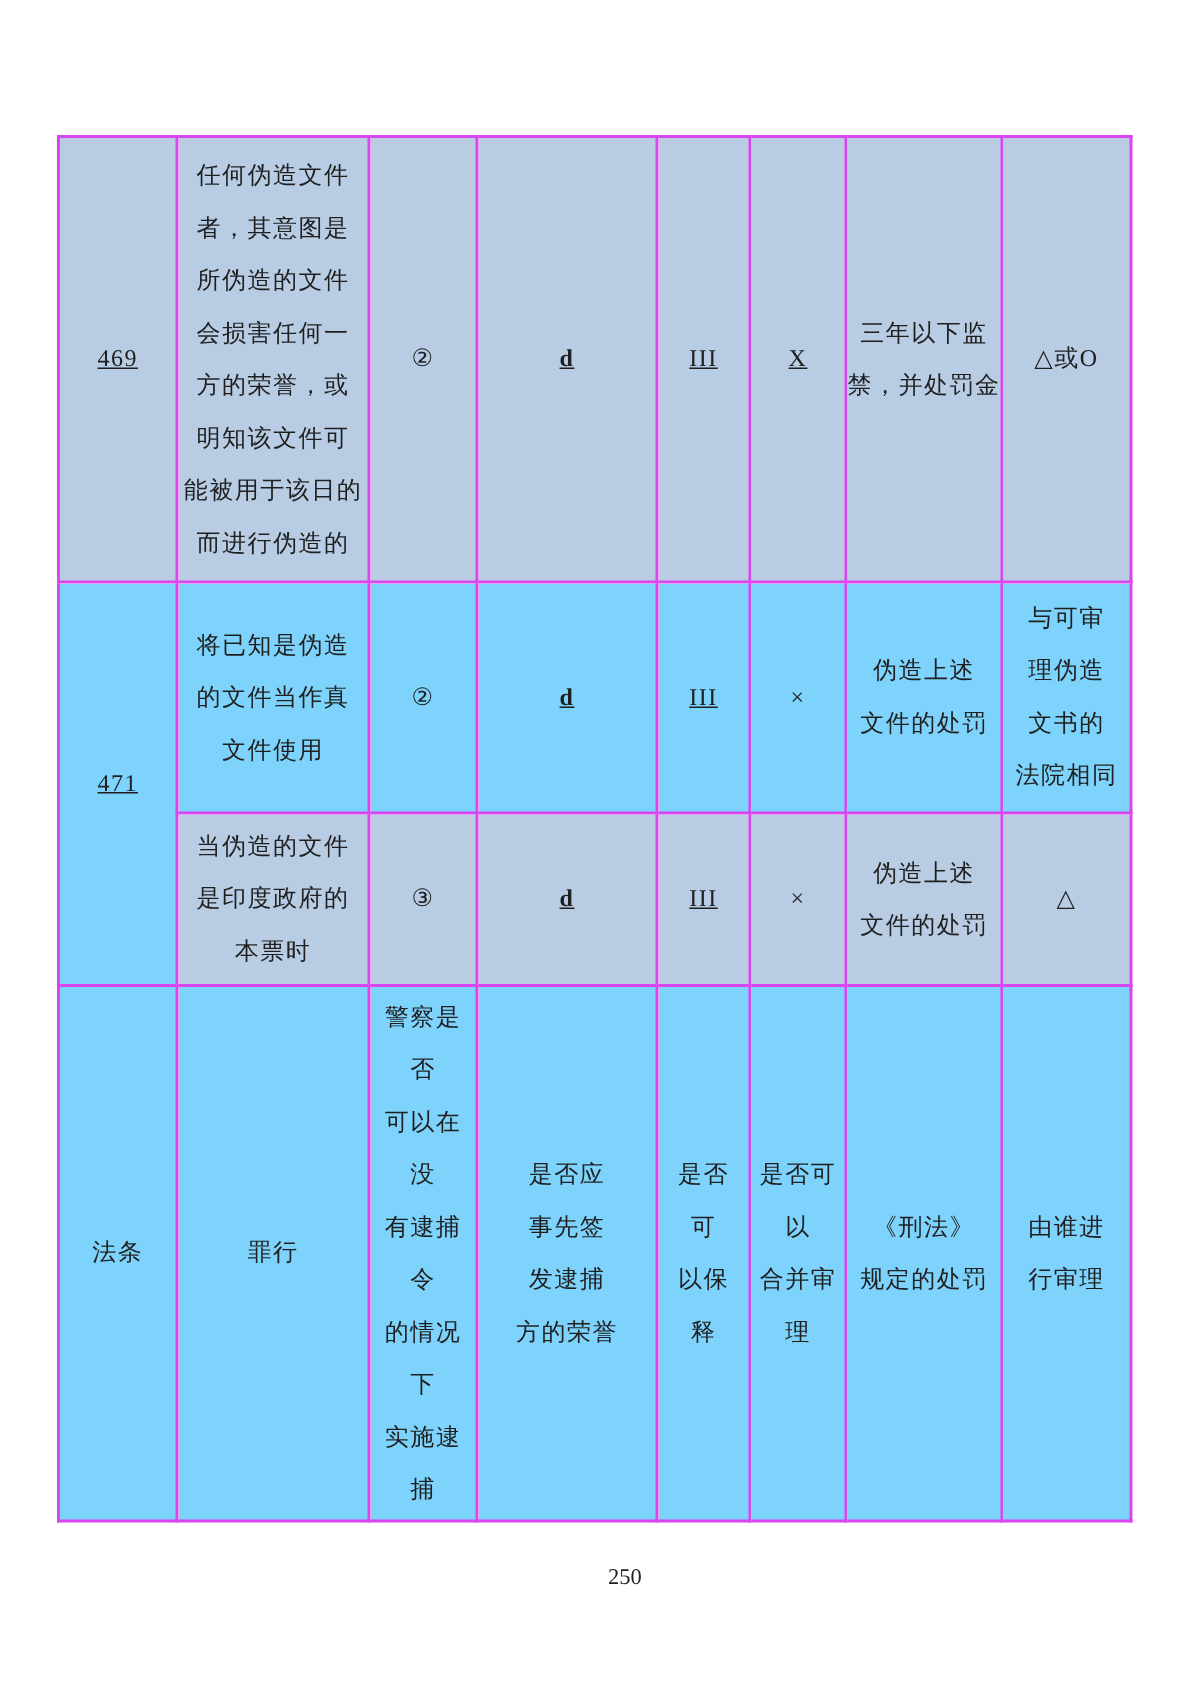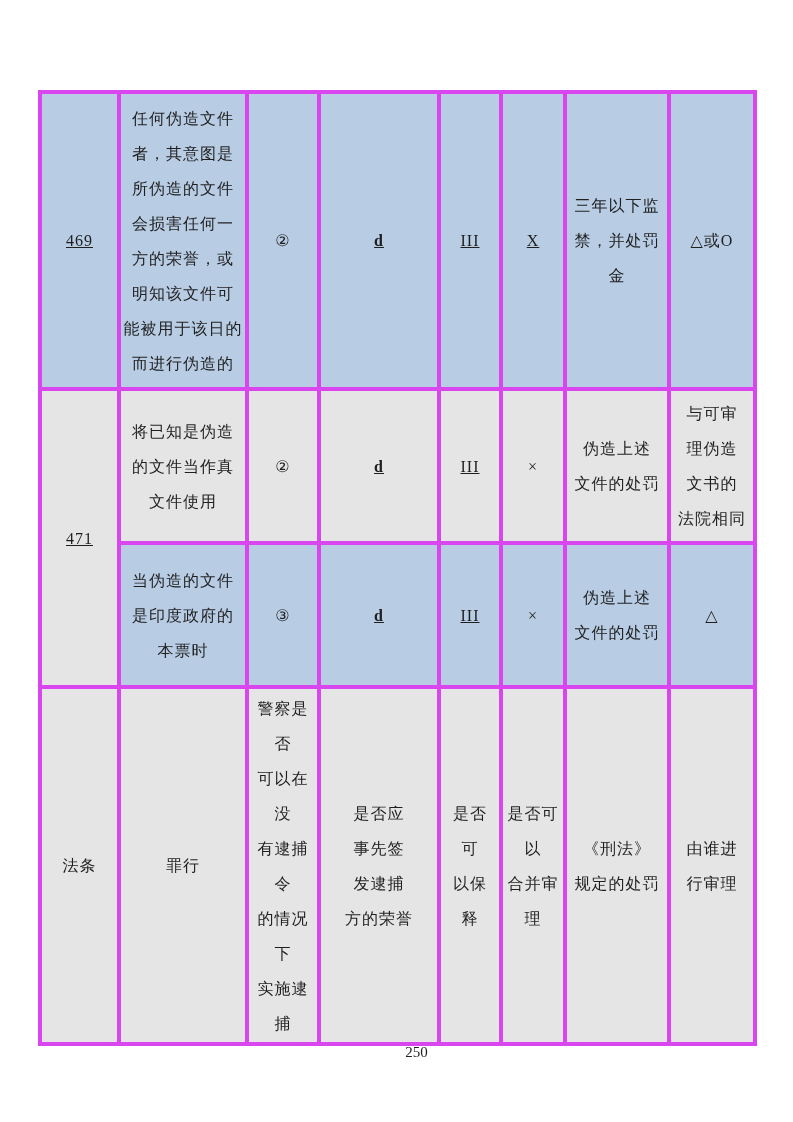--- a/index.html
+++ b/index.html
@@ -17,36 +17,36 @@
   }
   table.law-table {
     position: absolute;
     left: 38px;
     top: 90px;
     width: 717px;
     border-collapse: collapse;
     table-layout: fixed;
   }
   table.law-table td {
-    border: 4px solid #d946ef;
+    border: 2px solid #d946ef;
     text-align: center;
     vertical-align: middle;
     white-space: pre-line;
     font-size: 16px;
     line-height: 35px;
     letter-spacing: 1px;
     color: #1f1f1f;
     padding: 0;
     overflow: hidden;
   }
   td.blue { background: #b8cce4; }
-  td.white { background: #e5e5e5; }
+  td.white { background: #7dd3fc; }
   .row-1 { height: 297px; }
   .row-2 { height: 154px; }
-  .row-3 { height: 144px; }
+  .row-3 { height: 115px; }
   .row-4 { height: 357px; }
   
   td.pt114 { padding-top: 114px; }
   td.pt110 { padding-top: 110px; margin-left: 43px; }
   td.pt78  { padding-top: 78px; }
   td.pt42  { padding-top: 42px; margin-top: 12px; }
   td.pt40  { padding-top: 40px; }
   td.pt14  { padding-top: 14px; }
   td.pt10  { padding-top: 10px; }
   td.pt8   { padding-top: 8px; }

